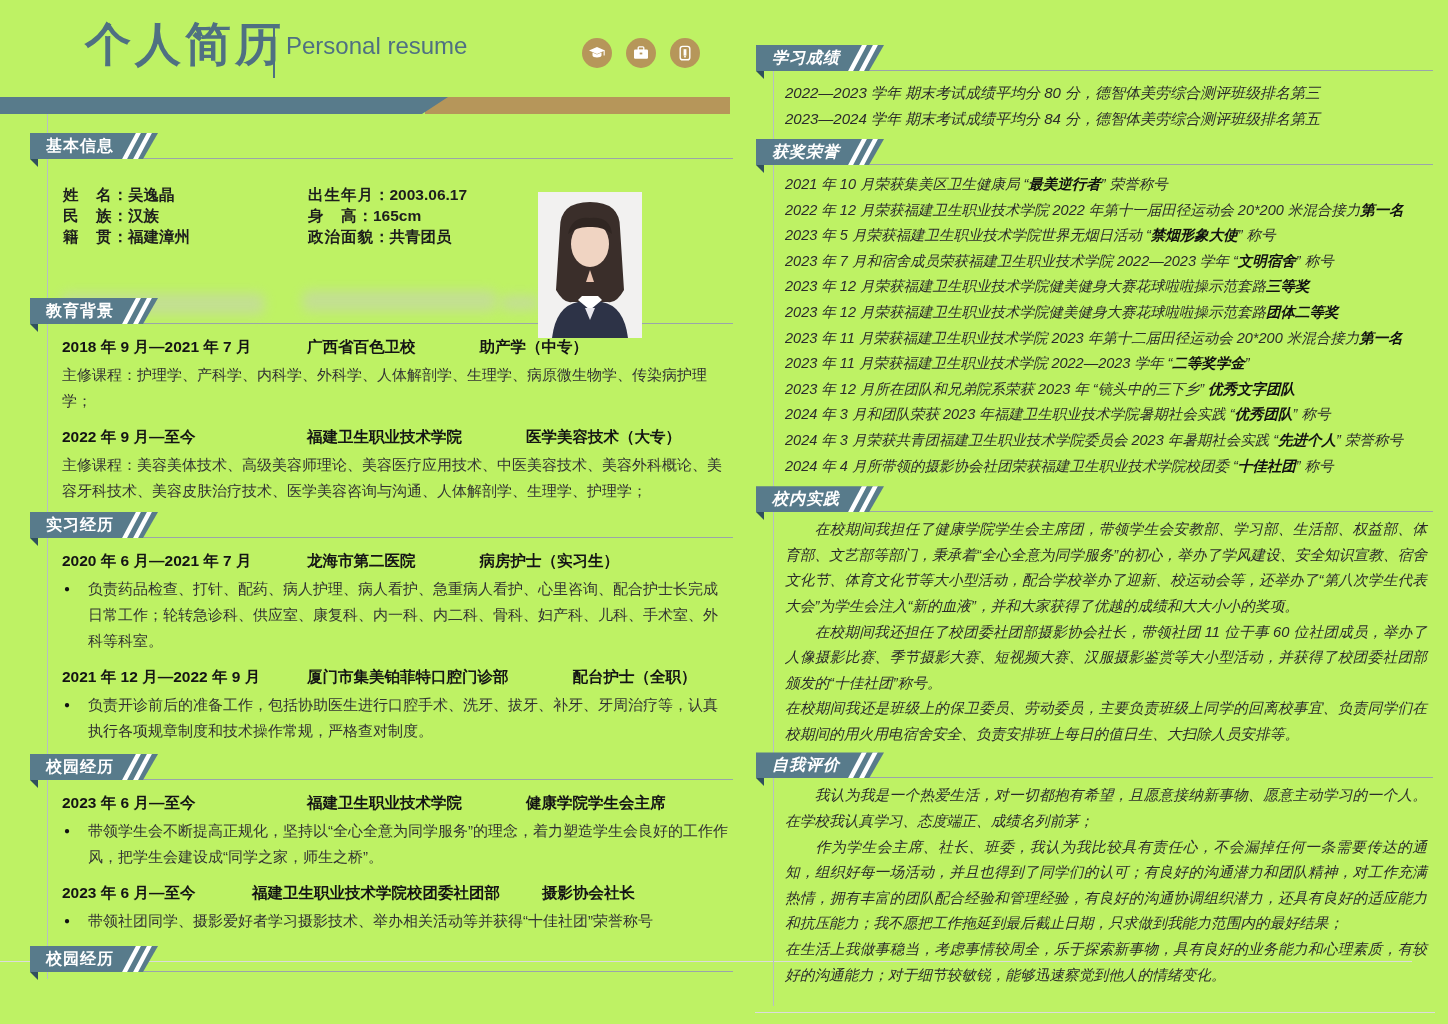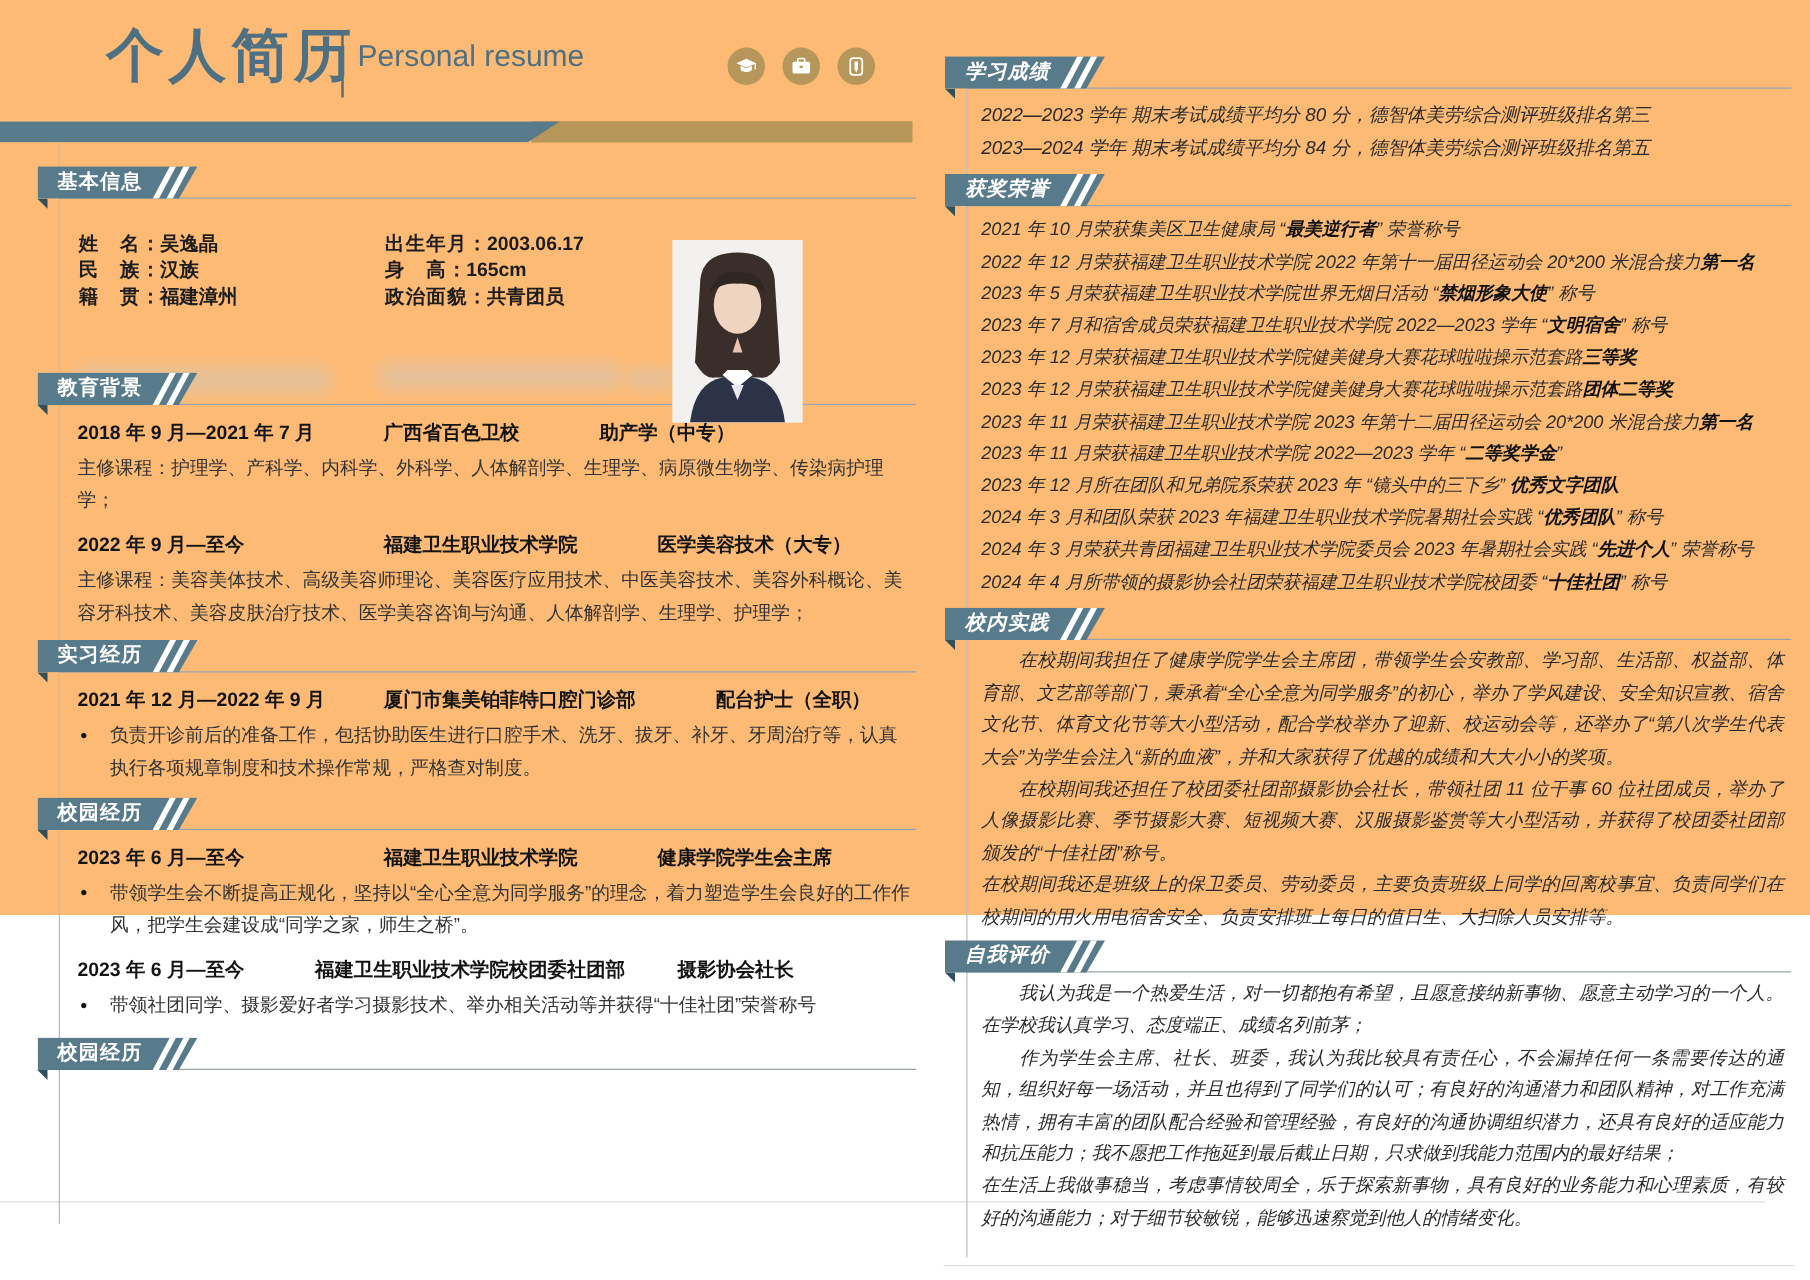--- a/index.html
+++ b/index.html
@@ -1,17 +1,17 @@
 <!DOCTYPE html>
 <html><head>
 <meta charset="utf-8">
 <style>
   html,body{margin:0;padding:0;}
   body{width:1448px;height:1024px;background:#ffffff;font-family:"Liberation Sans",sans-serif;color:#2f2f2f;overflow:hidden;}
-  .canvas{position:relative;width:1448px;height:732px;background:#fdba74;}
+  .canvas{position:relative;width:1448px;height:1024px;background:#bef264;}
 
   
   .title-cn{position:absolute;left:55px;top:14px;font-size:46px;font-weight:bold;color:#4f7082;letter-spacing:4px;}
   .title-bar{position:absolute;left:243px;top:26px;width:2px;height:52px;background:#4f7082;}
   .title-en{position:absolute;left:256px;top:32px;font-size:24px;color:#4f7082;}
   .header-icons{position:absolute;left:552px;top:38px;display:flex;gap:14px;}
   .hicon{width:30px;height:30px;border-radius:50%;background:#b6965a;display:flex;align-items:center;justify-content:center;}
   .band-teal{position:absolute;left:0;top:97px;width:448px;height:17px;background:#587b8b;clip-path:polygon(0 0,100% 0,calc(100% - 26px) 100%,0 100%);z-index:2;}
   .band-gold{position:absolute;left:425px;top:97px;width:305px;height:17px;background:#b6965a;z-index:1;}
 
@@ -158,20 +158,26 @@
         </div>
         <div class="body-text">主修课程：美容美体技术、高级美容师理论、美容医疗应用技术、中医美容技术、美容外科概论、美容牙科技术、美容皮肤治疗技术、医学美容咨询与沟通、人体解剖学、生理学、护理学；</div>
       </div>
 
       <div class="section" style="margin-top:8px;">
         <div class="sec-head">
           <div class="sec-rule"></div>
           <div class="tab"><span>实习经历</span><span class="stripe s1"></span><span class="stripe s2"></span></div>
           <div class="fold"></div>
         </div>
+        <div class="entry-line">
+          <span class="e-date">2020 年 6 月—2021 年 7 月</span>
+          <span class="e-org">龙海市第二医院</span>
+          <span class="e-role">病房护士（实习生）</span>
+        </div>
+        <div class="body-text bullet">负责药品检查、打针、配药、病人护理、病人看护、急重病人看护、心里咨询、配合护士长完成日常工作；轮转急诊科、供应室、康复科、内一科、内二科、骨科、妇产科、儿科、手术室、外科等科室。</div>
       </div>
 
       <div class="section" style="margin-top:10px;">
         <div class="entry-line">
           <span class="e-date">2021 年 12 月—2022 年 9 月</span>
           <span class="e-org">厦门市集美铂菲特口腔门诊部</span>
           <span class="e-role">配台护士（全职）</span>
         </div>
         <div class="body-text bullet">负责开诊前后的准备工作，包括协助医生进行口腔手术、洗牙、拔牙、补牙、牙周治疗等，认真执行各项规章制度和技术操作常规，严格查对制度。</div>
       </div>

